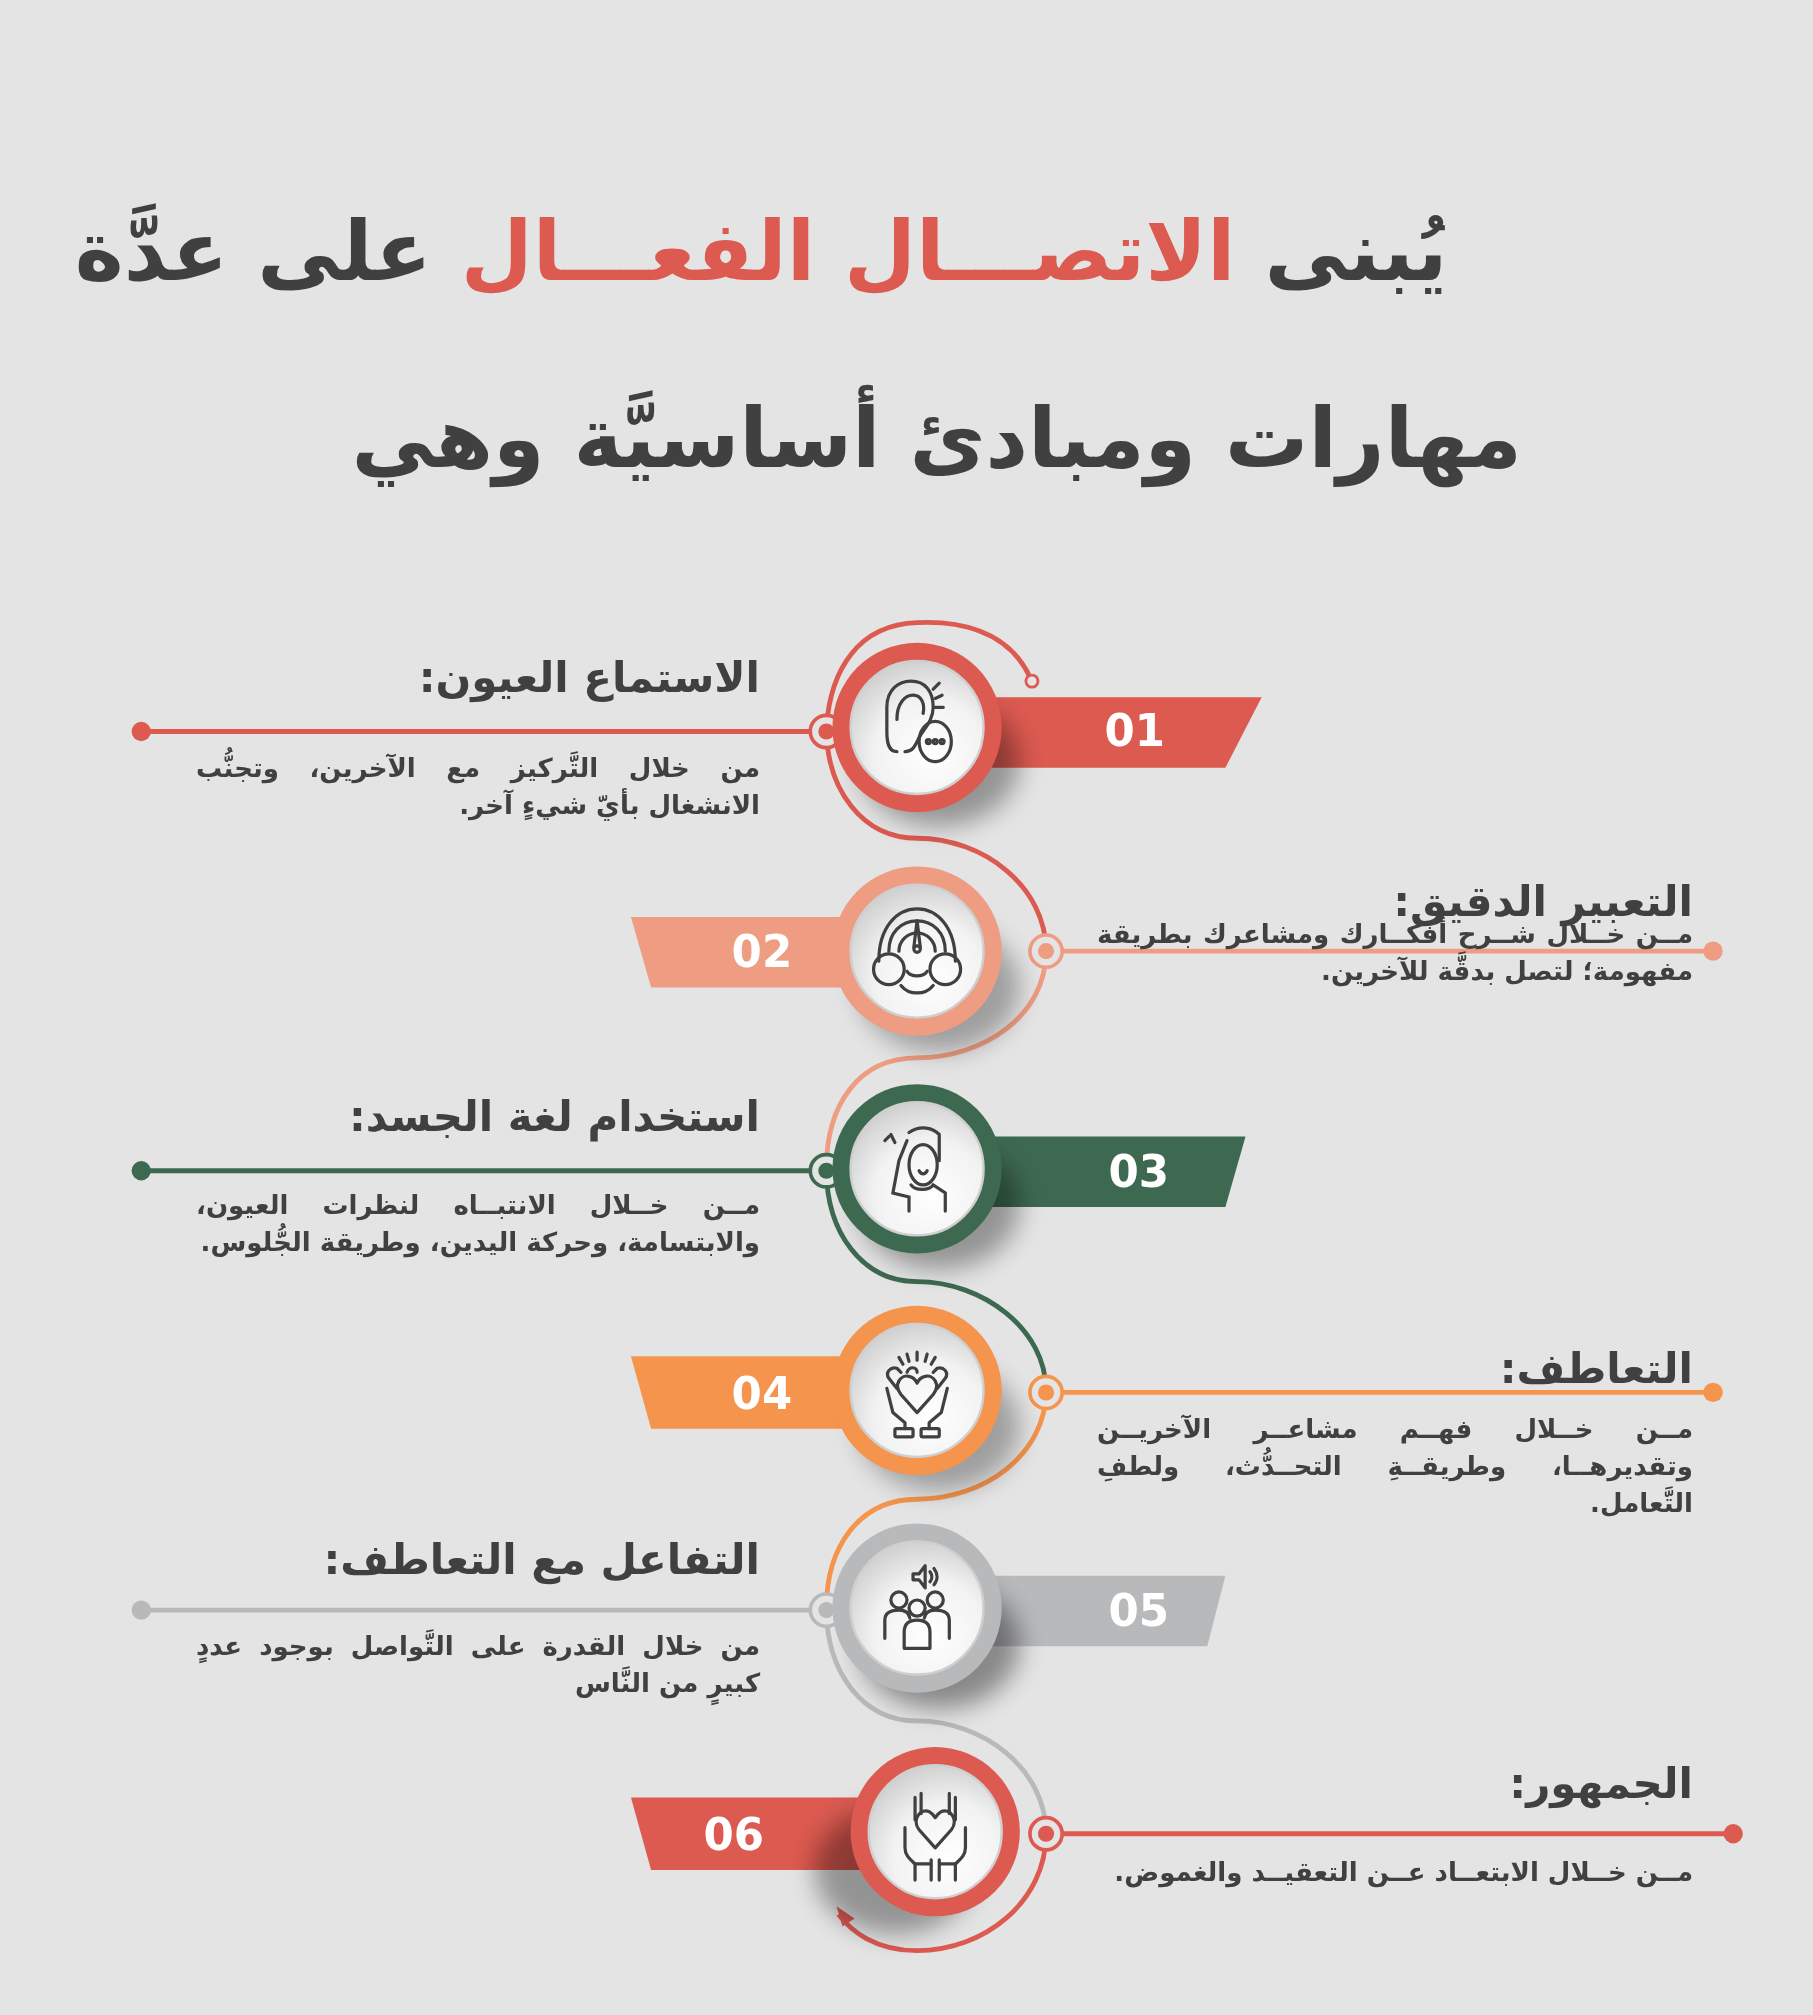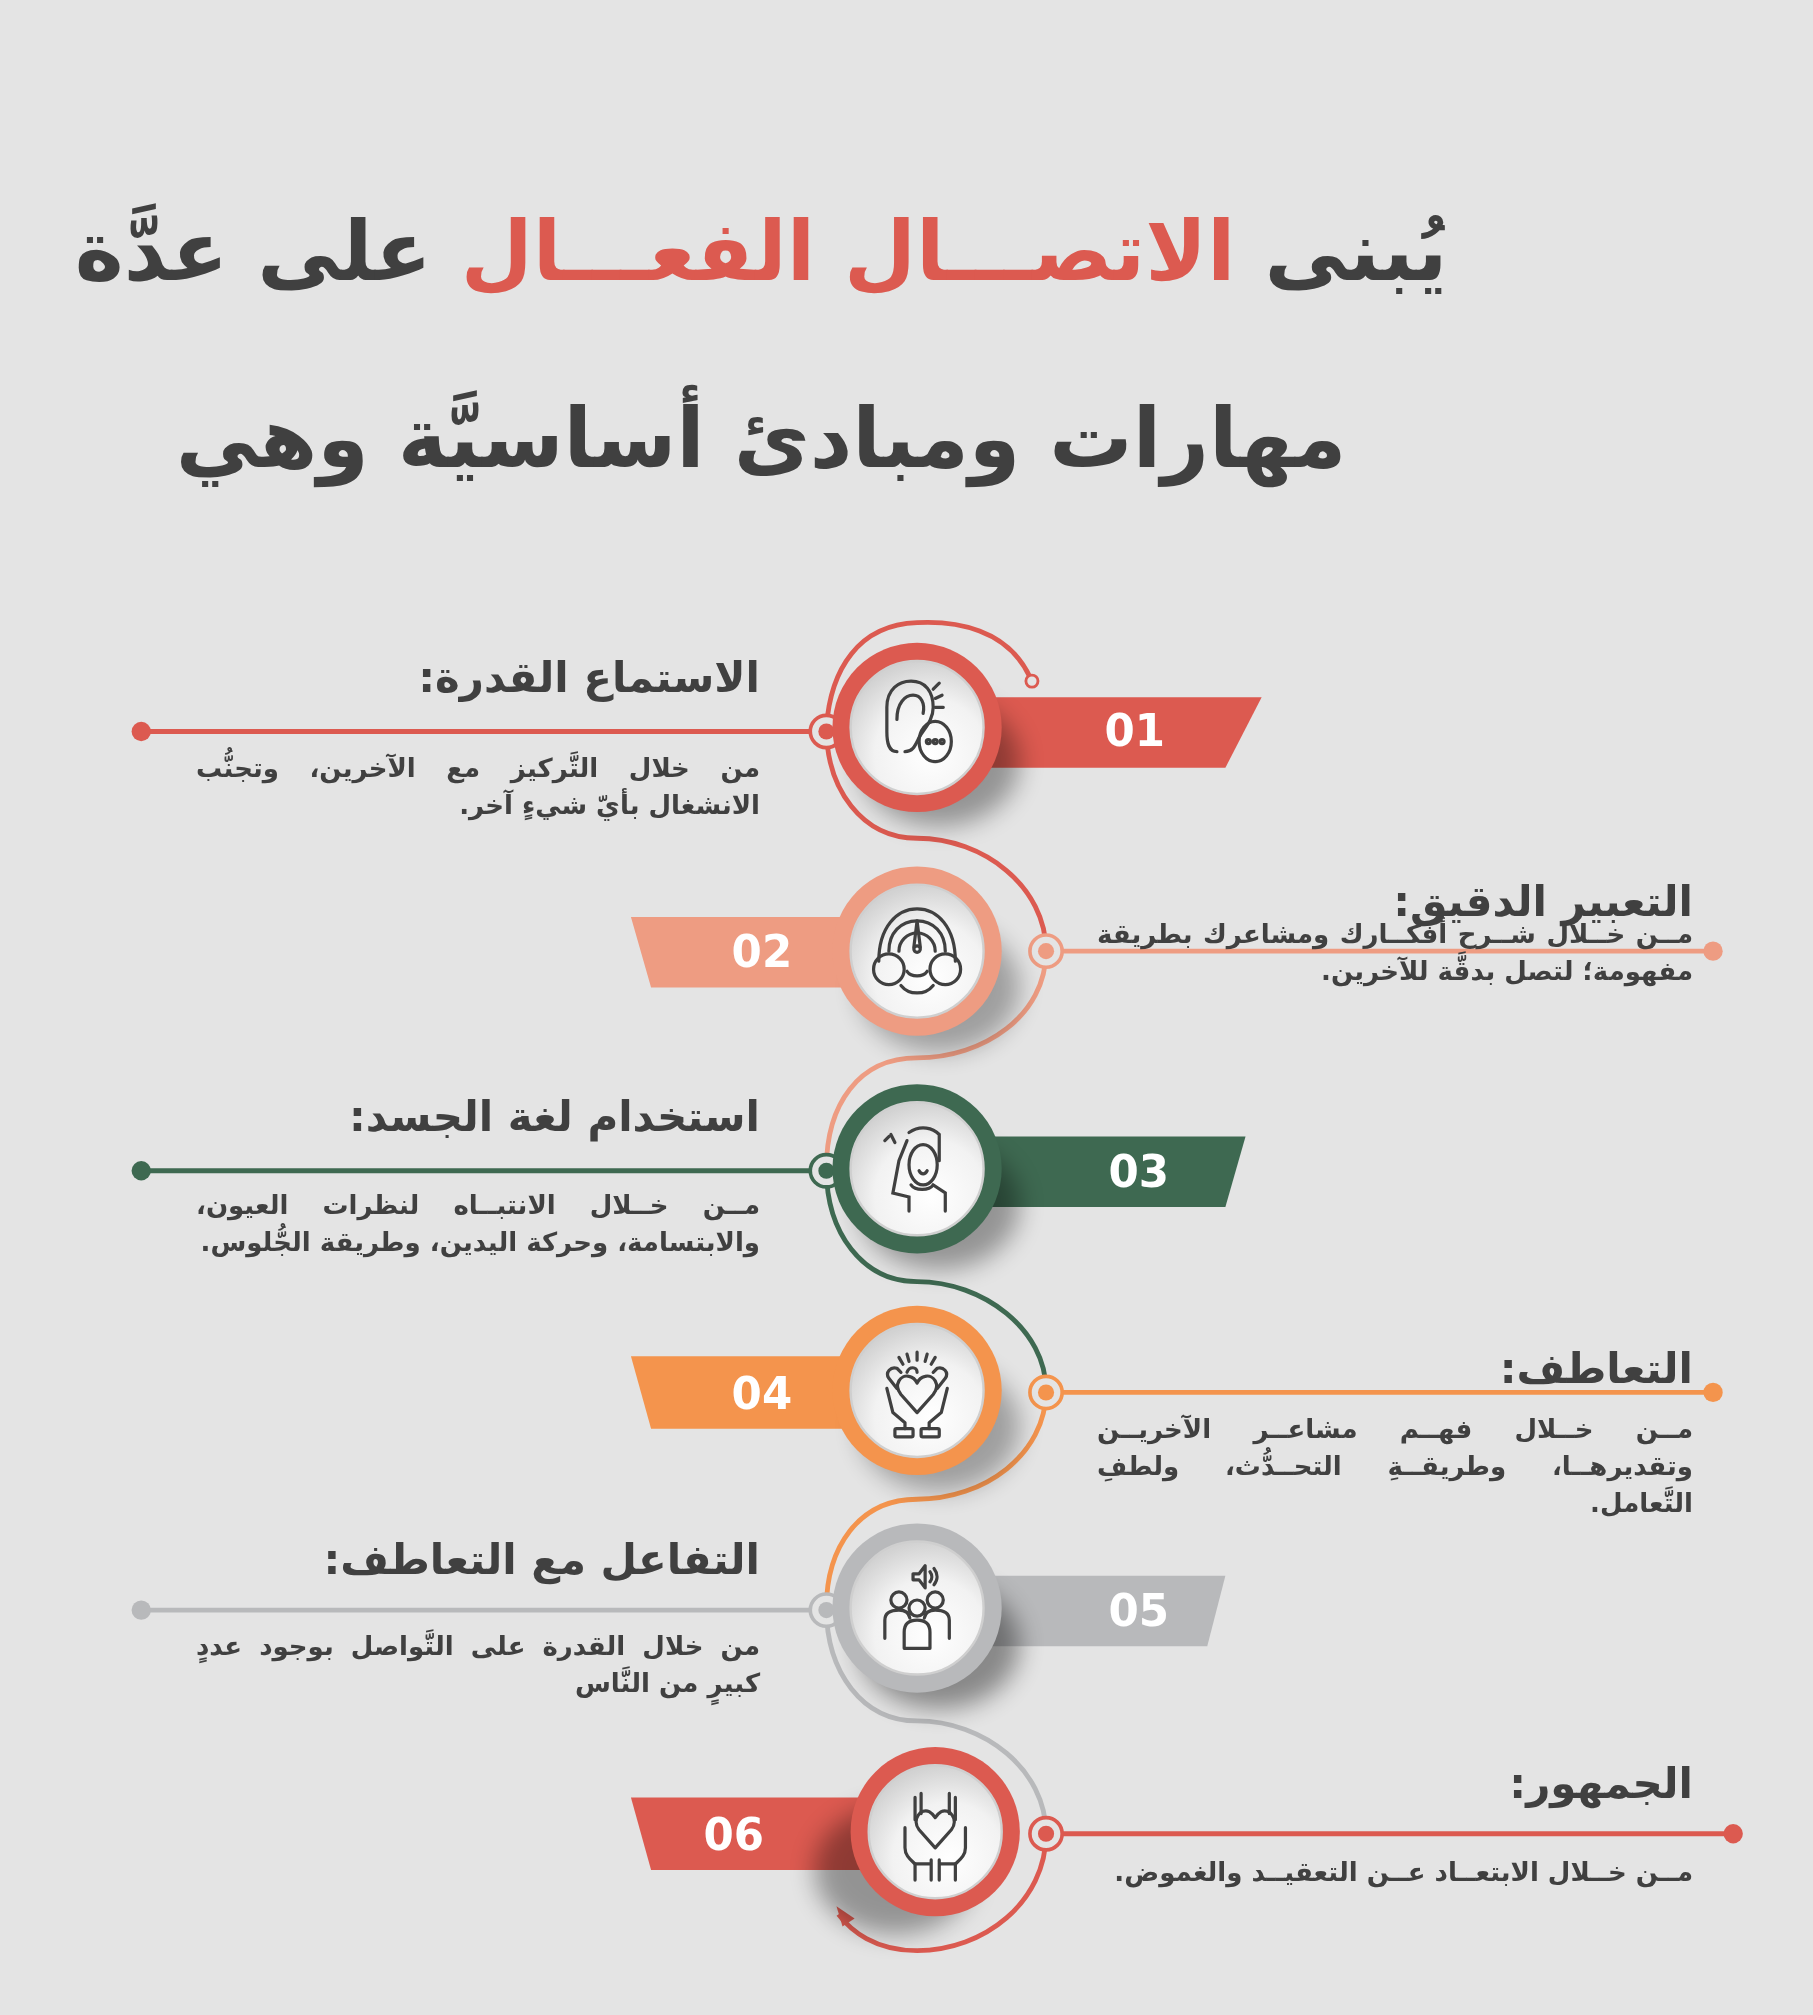--- a/index.html
+++ b/index.html
@@ -12,21 +12,21 @@
   }
   .title {
     position: absolute; left: 0; width: 1522px;
     text-align: center; direction: rtl;
     font-family: "DejaVu Sans", sans-serif;
     font-weight: bold; color: #404040;
     font-size: 83px; line-height: 1;
   }
   .title .accent { color: #dc5a50; }
   #title-line-1 { top: 210px; }
-  #title-line-2 { top: 397px; }
+  #title-line-2 { top: 397px; text-align: right; }
 
   svg.art { position: absolute; left: 0; top: 0; width: 1814px; height: 2267px; }
 
   .heading {
     position: absolute; direction: rtl; text-align: right;
     font-weight: bold; font-size: 42px; line-height: 1.1; color: #404040;
     white-space: nowrap;
   }
   .desc {
     position: absolute; direction: rtl; text-align: justify;
@@ -202,21 +202,21 @@
       <path d="M0 40 L-40 -5 C-60 -30,-35 -60,-15 -50 C-8 -46,-3 -40,0 -35 C3 -40,8 -46,15 -50 C35 -60,60 -30,40 -5 Z"></path>
       <path d="M-75 -10 L-75 40 C-75 60,-60 70,-50 80 L-50 120 M75 -10 L75 40 C75 60,60 70,50 80 L50 120"></path>
       <path d="M-50 -85 L-50 -30 M-35 -95 L-35 -45 M35 -95 L35 -45 M50 -85 L50 -30"></path>
       <path d="M-10 70 L-10 120 M10 70 L10 120 M-50 80 L-10 80 M10 80 L50 80"></path>
     </g>
     <text x="1820" y="4590" font-size="108" font-weight="bold" fill="#ffffff" text-anchor="middle" font-family="DejaVu Sans, sans-serif">06</text>
   </g>
 </svg>
 
 <div class="left-block">
-  <div class="heading" style="top:655px;">الاستماع القدرة:</div>
+  <div class="heading" style="top:655px;">الاستماع العيون:</div>
   <div class="desc" style="top:750px;">من خلال التَّركيز مع الآخرين، وتجنُّب الانشغال بأيّ شيءٍ آخر.</div>
 </div>
 <div class="right-block">
   <div class="heading" style="top:879px;">التعبير الدقيق:</div>
   <div class="desc" style="top:916px;">مــن خــلال شــرح أفكــارك ومشاعرك بطريقة مفهومة؛ لتصل بدقَّة للآخرين.</div>
 </div>
 <div class="left-block">
   <div class="heading" style="top:1094px;">استخدام لغة الجسد:</div>
   <div class="desc" style="top:1187px;">مــن خــلال الانتبــاه لنظرات العيون، والابتسامة، وحركة اليدين، وطريقة الجُّلوس.</div>
 </div>

